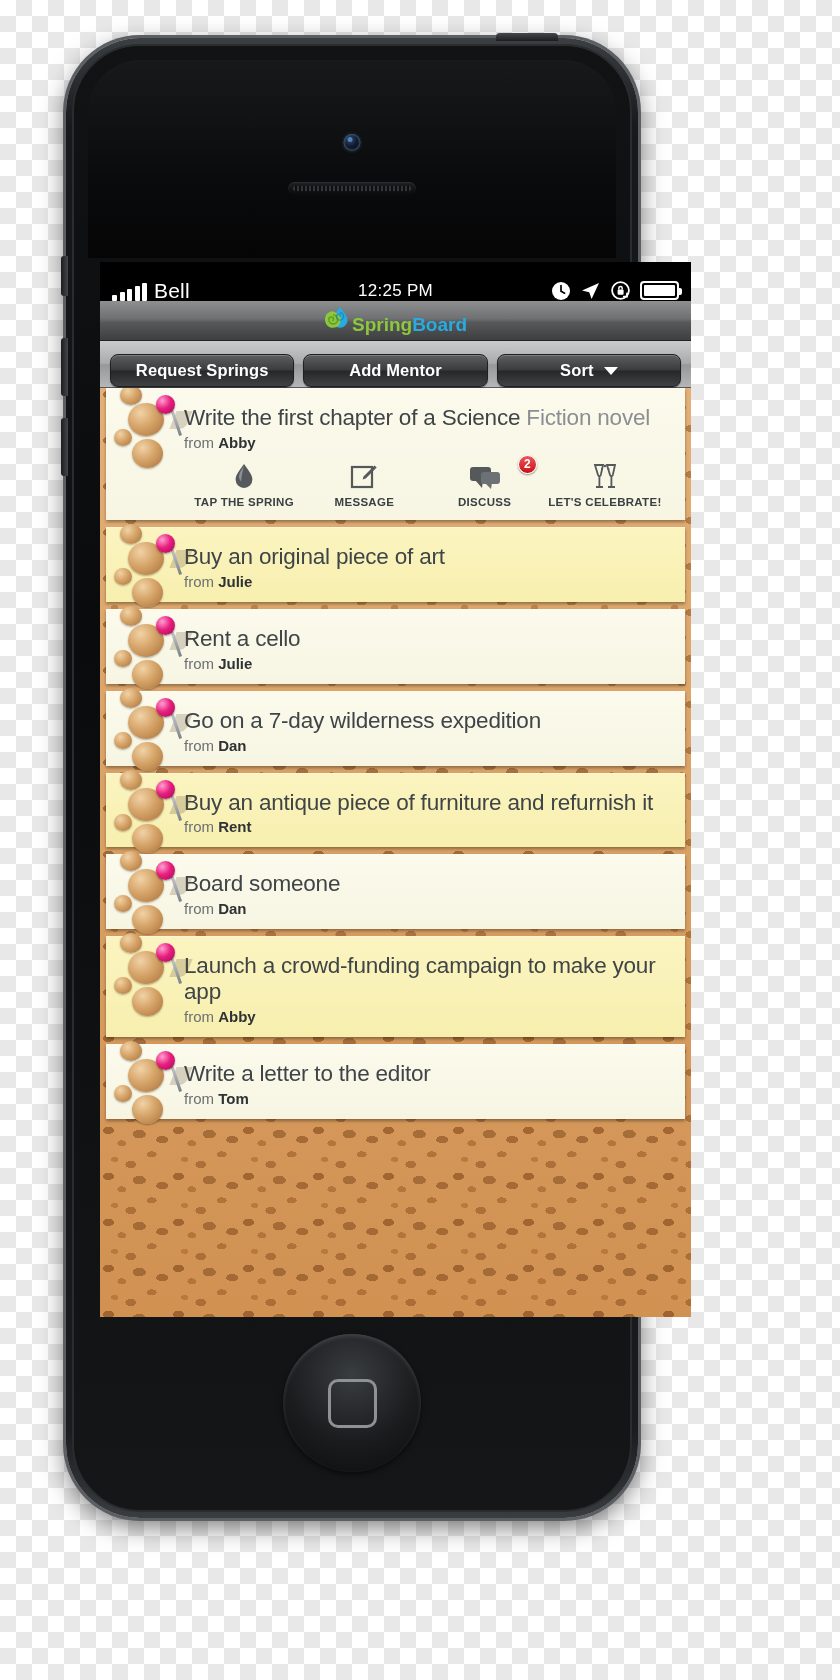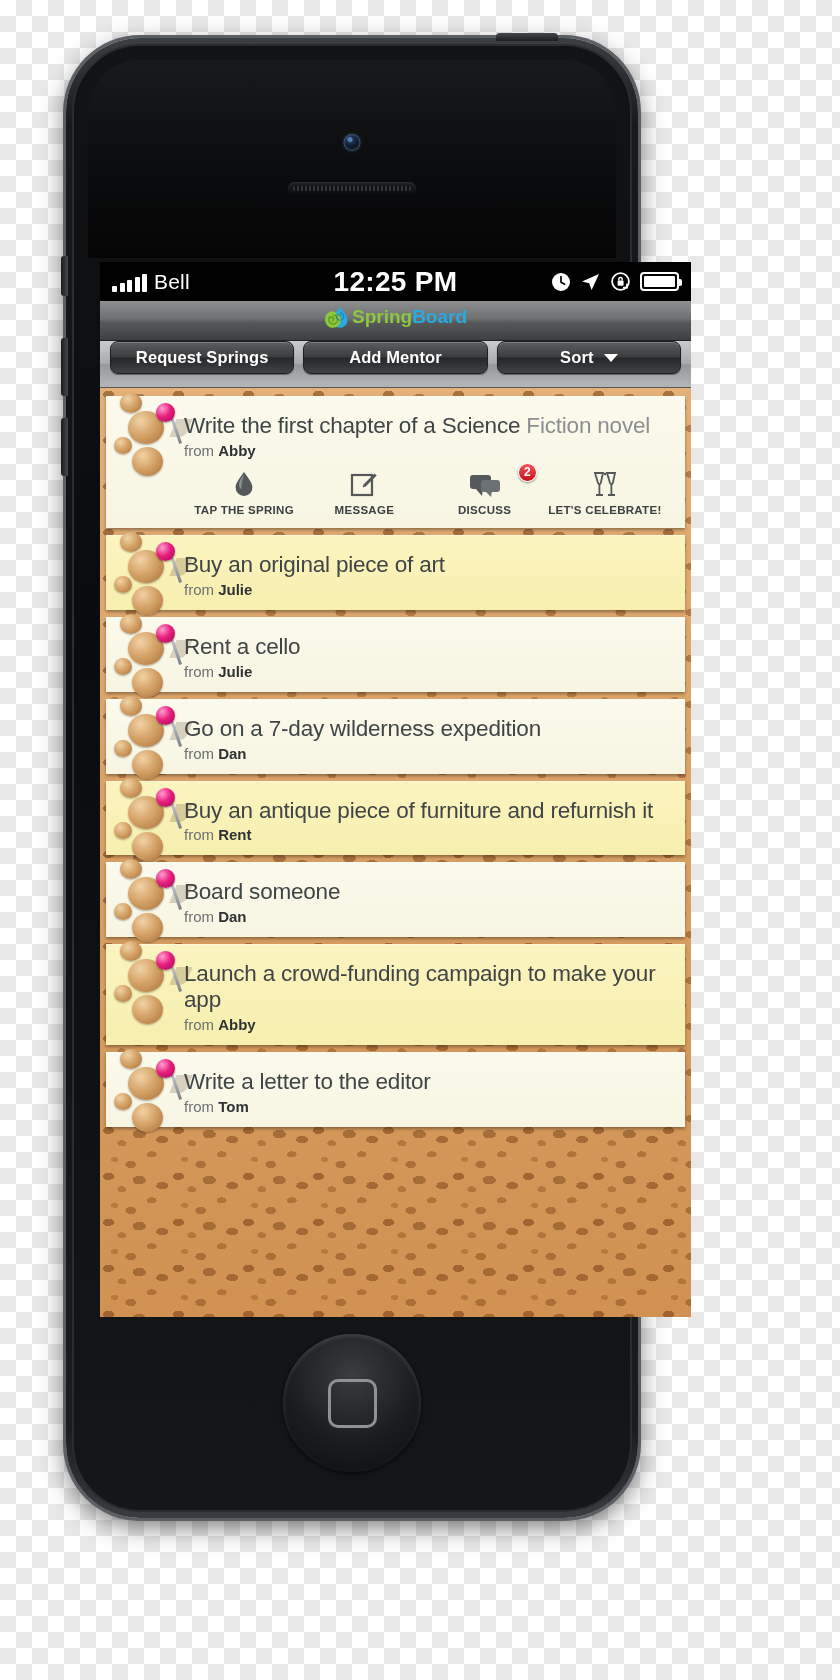--- a/index.html
+++ b/index.html
@@ -85,68 +85,68 @@
     position: absolute;
     left: 100px; top: 262px;
     width: 591px; height: 1055px;
     background: #000;
     overflow: hidden;
   }
 
   
   .statusbar {
     position: relative; height: 39px; background: #000;
-    display: flex; align-items: center; padding: 0 12px;
+    display: flex; align-items: flex-end; padding: 0 12px;
     color: #fff;
   }
   .carrier { display: flex; align-items: flex-end; gap: 7px; }
   .bars { display: flex; align-items: flex-end; gap: 2.5px; height: 17px; }
   .bars i { width: 5px; background: #fff; border-radius: 1px; display: block; }
   .bars i:nth-child(1){height:6px}
   .bars i:nth-child(2){height:9px}
   .bars i:nth-child(3){height:12px}
   .bars i:nth-child(4){height:15px}
   .bars i:nth-child(5){height:18px}
   .carrier-name { font-size: 21px; font-weight: 400; letter-spacing: .2px; line-height: 1; }
   .clock {
     position: absolute; left: 0; right: 0; text-align: center;
-    font-size: 28px; font-weight: 700; letter-spacing: .3px;
+    font-size: 17px; font-weight: 400; letter-spacing: .3px;
   }
   .status-right { margin-left: auto; display: flex; align-items: center; gap: 9px; z-index:2;}
   .si { display:block; }
   .battery {
     width: 39px; height: 19px; border: 2px solid #fff; border-radius: 4px;
     position: relative; padding: 2px;
   }
   .battery::after{
     content:""; position:absolute; right:-5px; top:5px; width:3px;height:7px;
     background:#fff; border-radius:0 2px 2px 0;
   }
   .battery span{ display:block; height:100%; background:#fff; border-radius:1px; }
 
   
   .navbar {
     height: 40px; position: relative;
     background: linear-gradient(180deg,#8d8f91 0%,#6e7072 45%,#56585a 55%,#3d3f41 100%);
     display: flex; align-items: center; justify-content: center;
     border-bottom: 1px solid #222;
   }
-  .brand { display: flex; align-items: flex-start; gap: 2px; }
+  .brand { display: flex; align-items: flex-end; gap: 2px; }
   .brand-text { font-size: 19px; font-weight: 600; }
   .brand-spring { color: #8dc63f; }
   .brand-board  { color: #29abe2; }
   .droplet {
     width: 26px; height: 30px; position: relative;
   }
 
   
   .toolbar {
     height: 47px;
     background: linear-gradient(180deg,#c9cbcd 0%,#a9abad 48%,#96989a 52%,#b4b6b8 100%);
-    display: flex; align-items: flex-start; gap: 9px; padding: 0 10px;
+    display: flex; align-items: flex-end; gap: 9px; padding: 0 10px;
     border-bottom: 1px solid #55585a;
   }
   .tb-btn {
     flex: 1; height: 33px; border-radius: 8px;
     background: linear-gradient(180deg,#5c5e60 0%,#3a3c3e 48%,#252729 52%,#404244 100%);
     border: 1px solid #1d1f21;
     box-shadow: inset 0 1px 0 rgba(255,255,255,.22), 0 1px 1px rgba(0,0,0,.4);
     color: #fff; font-size: 16.5px; font-weight: 700;
     display: flex; align-items: center; justify-content: center; gap: 10px;
     letter-spacing: .1px;
@@ -163,21 +163,21 @@
     background-image:
       radial-gradient(ellipse 9px 6px at 12% 14%, rgba(120,62,20,.55) 0 60%, transparent 61%),
       radial-gradient(ellipse 7px 5px at 31% 42%, rgba(150,85,35,.5) 0 60%, transparent 61%),
       radial-gradient(ellipse 11px 7px at 56% 22%, rgba(110,58,18,.45) 0 60%, transparent 61%),
       radial-gradient(ellipse 8px 5px at 74% 66%, rgba(145,80,30,.5) 0 60%, transparent 61%),
       radial-gradient(ellipse 10px 6px at 89% 34%, rgba(120,62,20,.5) 0 60%, transparent 61%),
       radial-gradient(ellipse 6px 4px at 21% 77%, rgba(160,95,40,.5) 0 60%, transparent 61%),
       radial-gradient(ellipse 9px 6px at 44% 88%, rgba(125,66,22,.45) 0 60%, transparent 61%),
       linear-gradient(180deg,#e3b077,#cf8f4f);
     background-size: 70px 46px,70px 46px,70px 46px,70px 46px,70px 46px,70px 46px,70px 46px, 100% 100%;
-    padding: 8px 6px;
+    padding: 0 6px;
   }
 
   .card {
     position: relative;
     margin: 0 0 7px 0;
     padding: 16px 12px 12px 78px;
     box-shadow: 0 2px 3px rgba(0,0,0,.35);
     border-top: 1px solid rgba(255,255,255,.55);
   }
   .card.cream  { background: linear-gradient(180deg,#fbfaec,#f7f5e2); }

